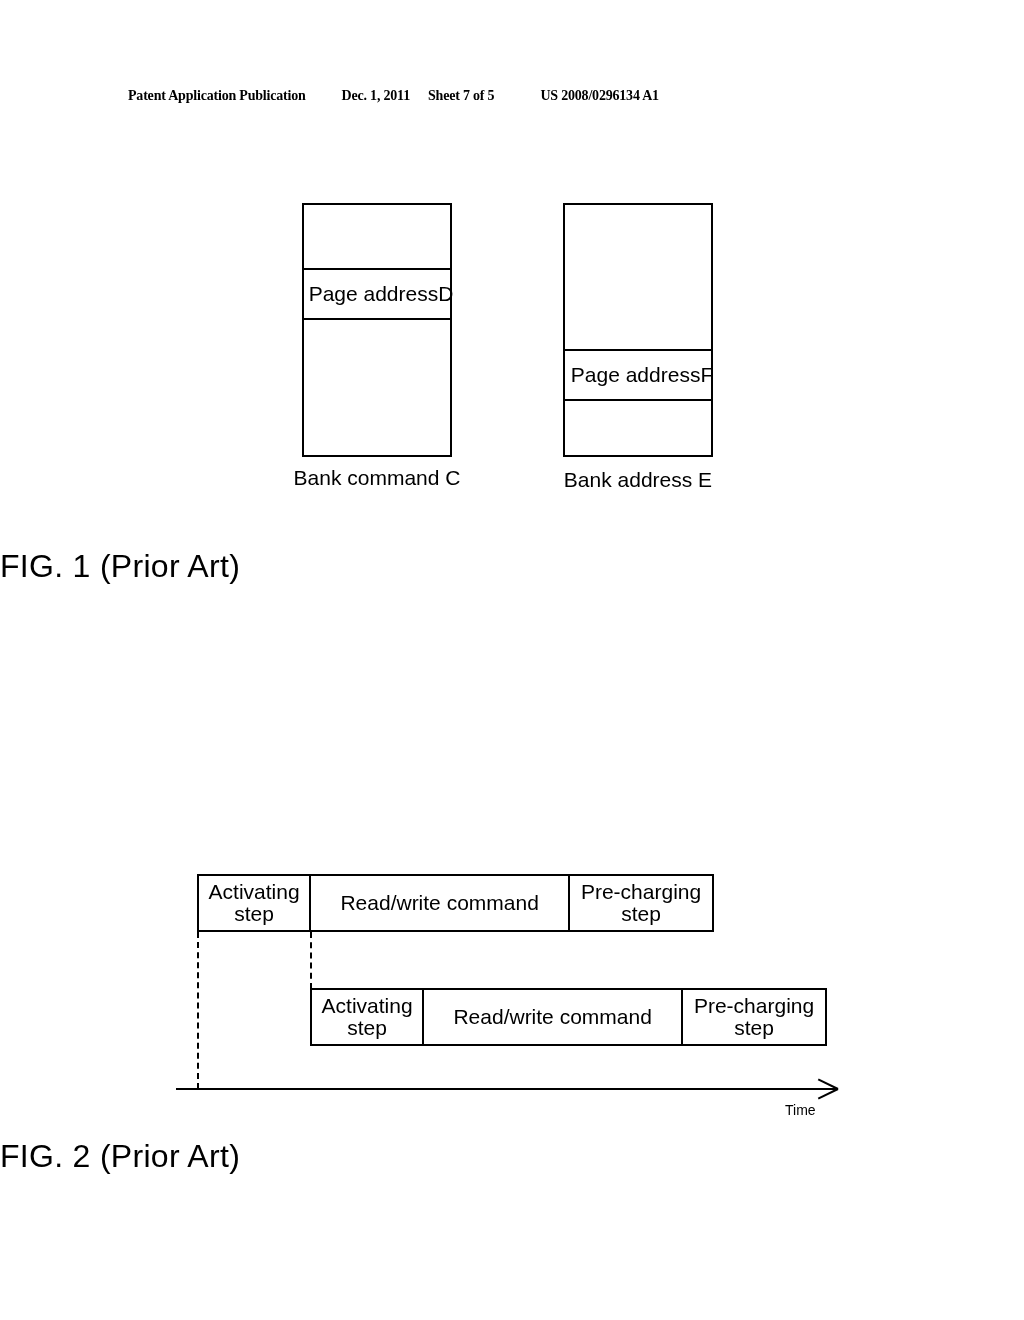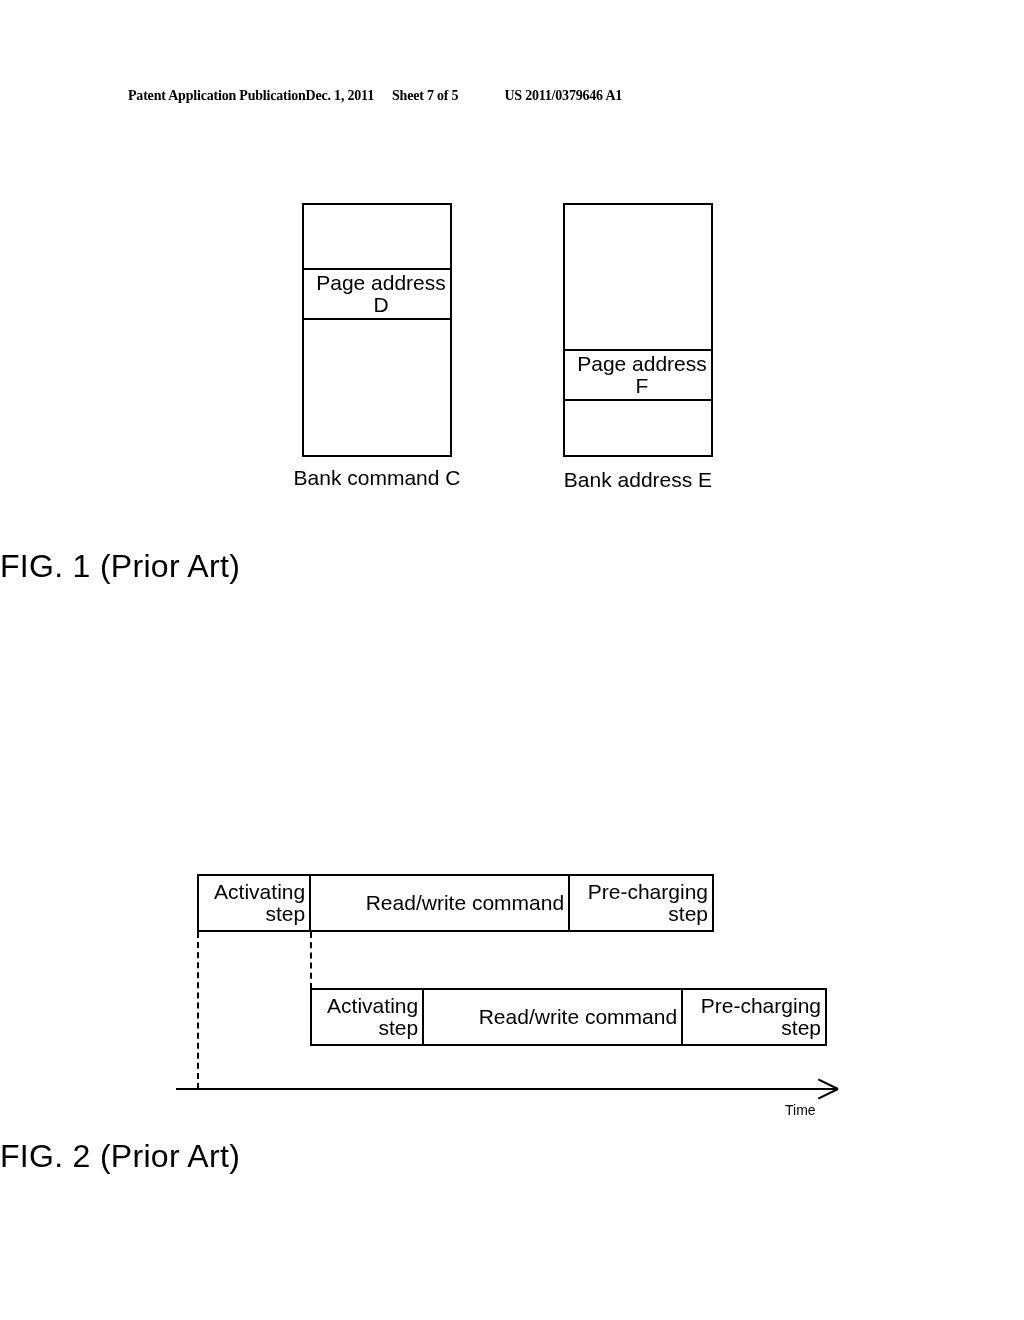--- a/index.html
+++ b/index.html
@@ -25,40 +25,40 @@
     height: 26px;
     display: flex;
     align-items: baseline;
     font-family: "Liberation Serif", serif;
     font-weight: bold;
     font-size: 14px;
     letter-spacing: -0.2px;
     white-space: nowrap;
   }
   #page-header .hdr-pub { }
-  #page-header .hdr-date { }
+  #page-header .hdr-date { margin-left: 36px; }
   #page-header .hdr-sheet { margin-left: 18px; }
   #page-header .hdr-num { margin-left: 46px; }
 
   
   .bank-box {
     position: absolute;
     border: 2px solid #000000;
     box-sizing: border-box;
     background: #ffffff;
   }
   .page-band {
     position: absolute;
     left: -2px;
     right: -2px;
     border-top: 2px solid #000000;
     border-bottom: 2px solid #000000;
     box-sizing: border-box;
     display: flex;
-    flex-direction: column;
+    flex-direction: row;
     align-items: center;
     justify-content: center;
     line-height: 1.06;
     font-size: 21px;
     white-space: nowrap;
     padding-left: 8px;
   }
   .band-line2 { display: block; }
 
   .bank-caption {
@@ -82,21 +82,21 @@
     position: absolute;
     display: flex;
     border: 2px solid #000000;
     box-sizing: border-box;
     background: #ffffff;
     height: 58px;
   }
   .timing-cell {
     display: flex;
     flex-direction: column;
-    align-items: flex-end;
+    align-items: center;
     justify-content: center;
     box-sizing: border-box;
     border-right: 2px solid #000000;
     line-height: 1.04;
     font-size: 21px;
     white-space: nowrap;
     padding: 0 4px;
   }
   .timing-cell:last-child { border-right: none; }
   .cell-l2 { display: block; }
@@ -141,21 +141,21 @@
     white-space: nowrap;
   }
 </style>
 </head>
 <body>
 
 <div id="page-header">
   <span class="hdr-pub">Patent Application Publication</span>
   <span class="hdr-date">Dec. 1, 2011</span>
   <span class="hdr-sheet">Sheet 7 of 5</span>
-  <span class="hdr-num">US 2011/0379646 A1</span>
+  <span class="hdr-num">US 2008/0296134 A1</span>
 </div>
 
 <div>
 
   <div class="bank-box" style="left:302px; top:203px; width:150px; height:254px;">
     <div class="page-band" style="top:63px; height:52px;">
       <span>Page address</span>
       <span class="band-line2">D</span>
     </div>
   </div>

